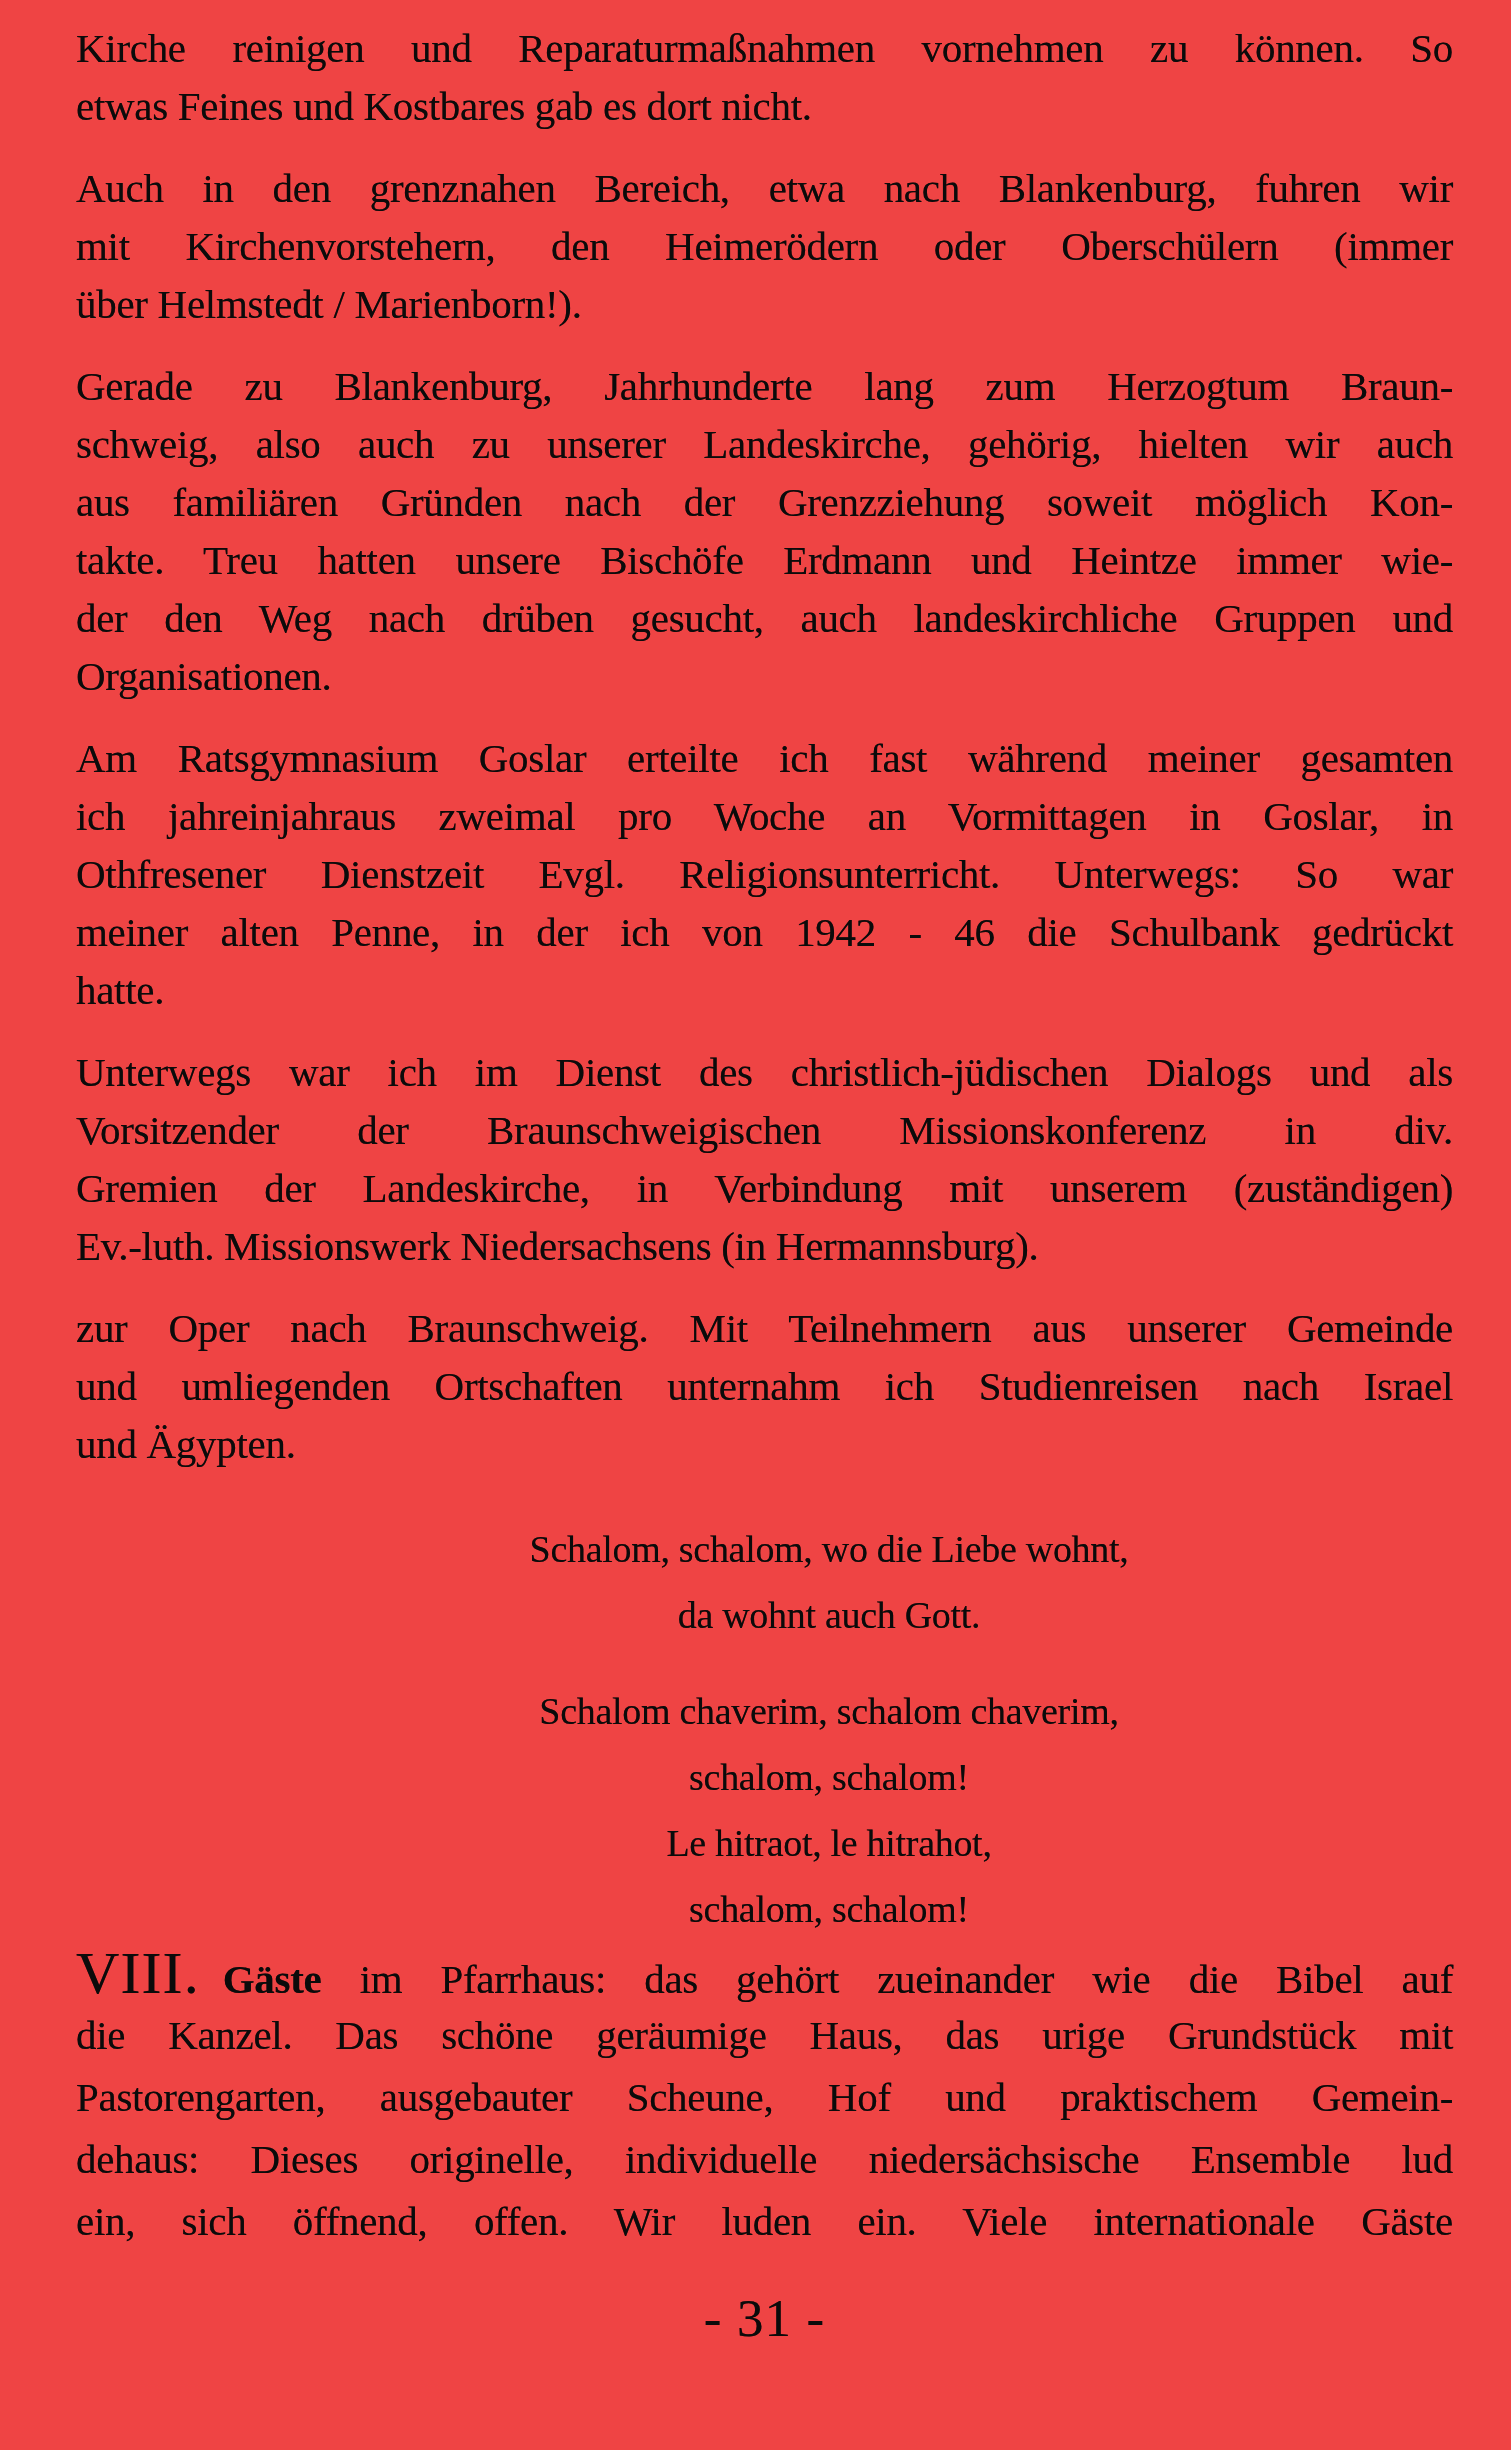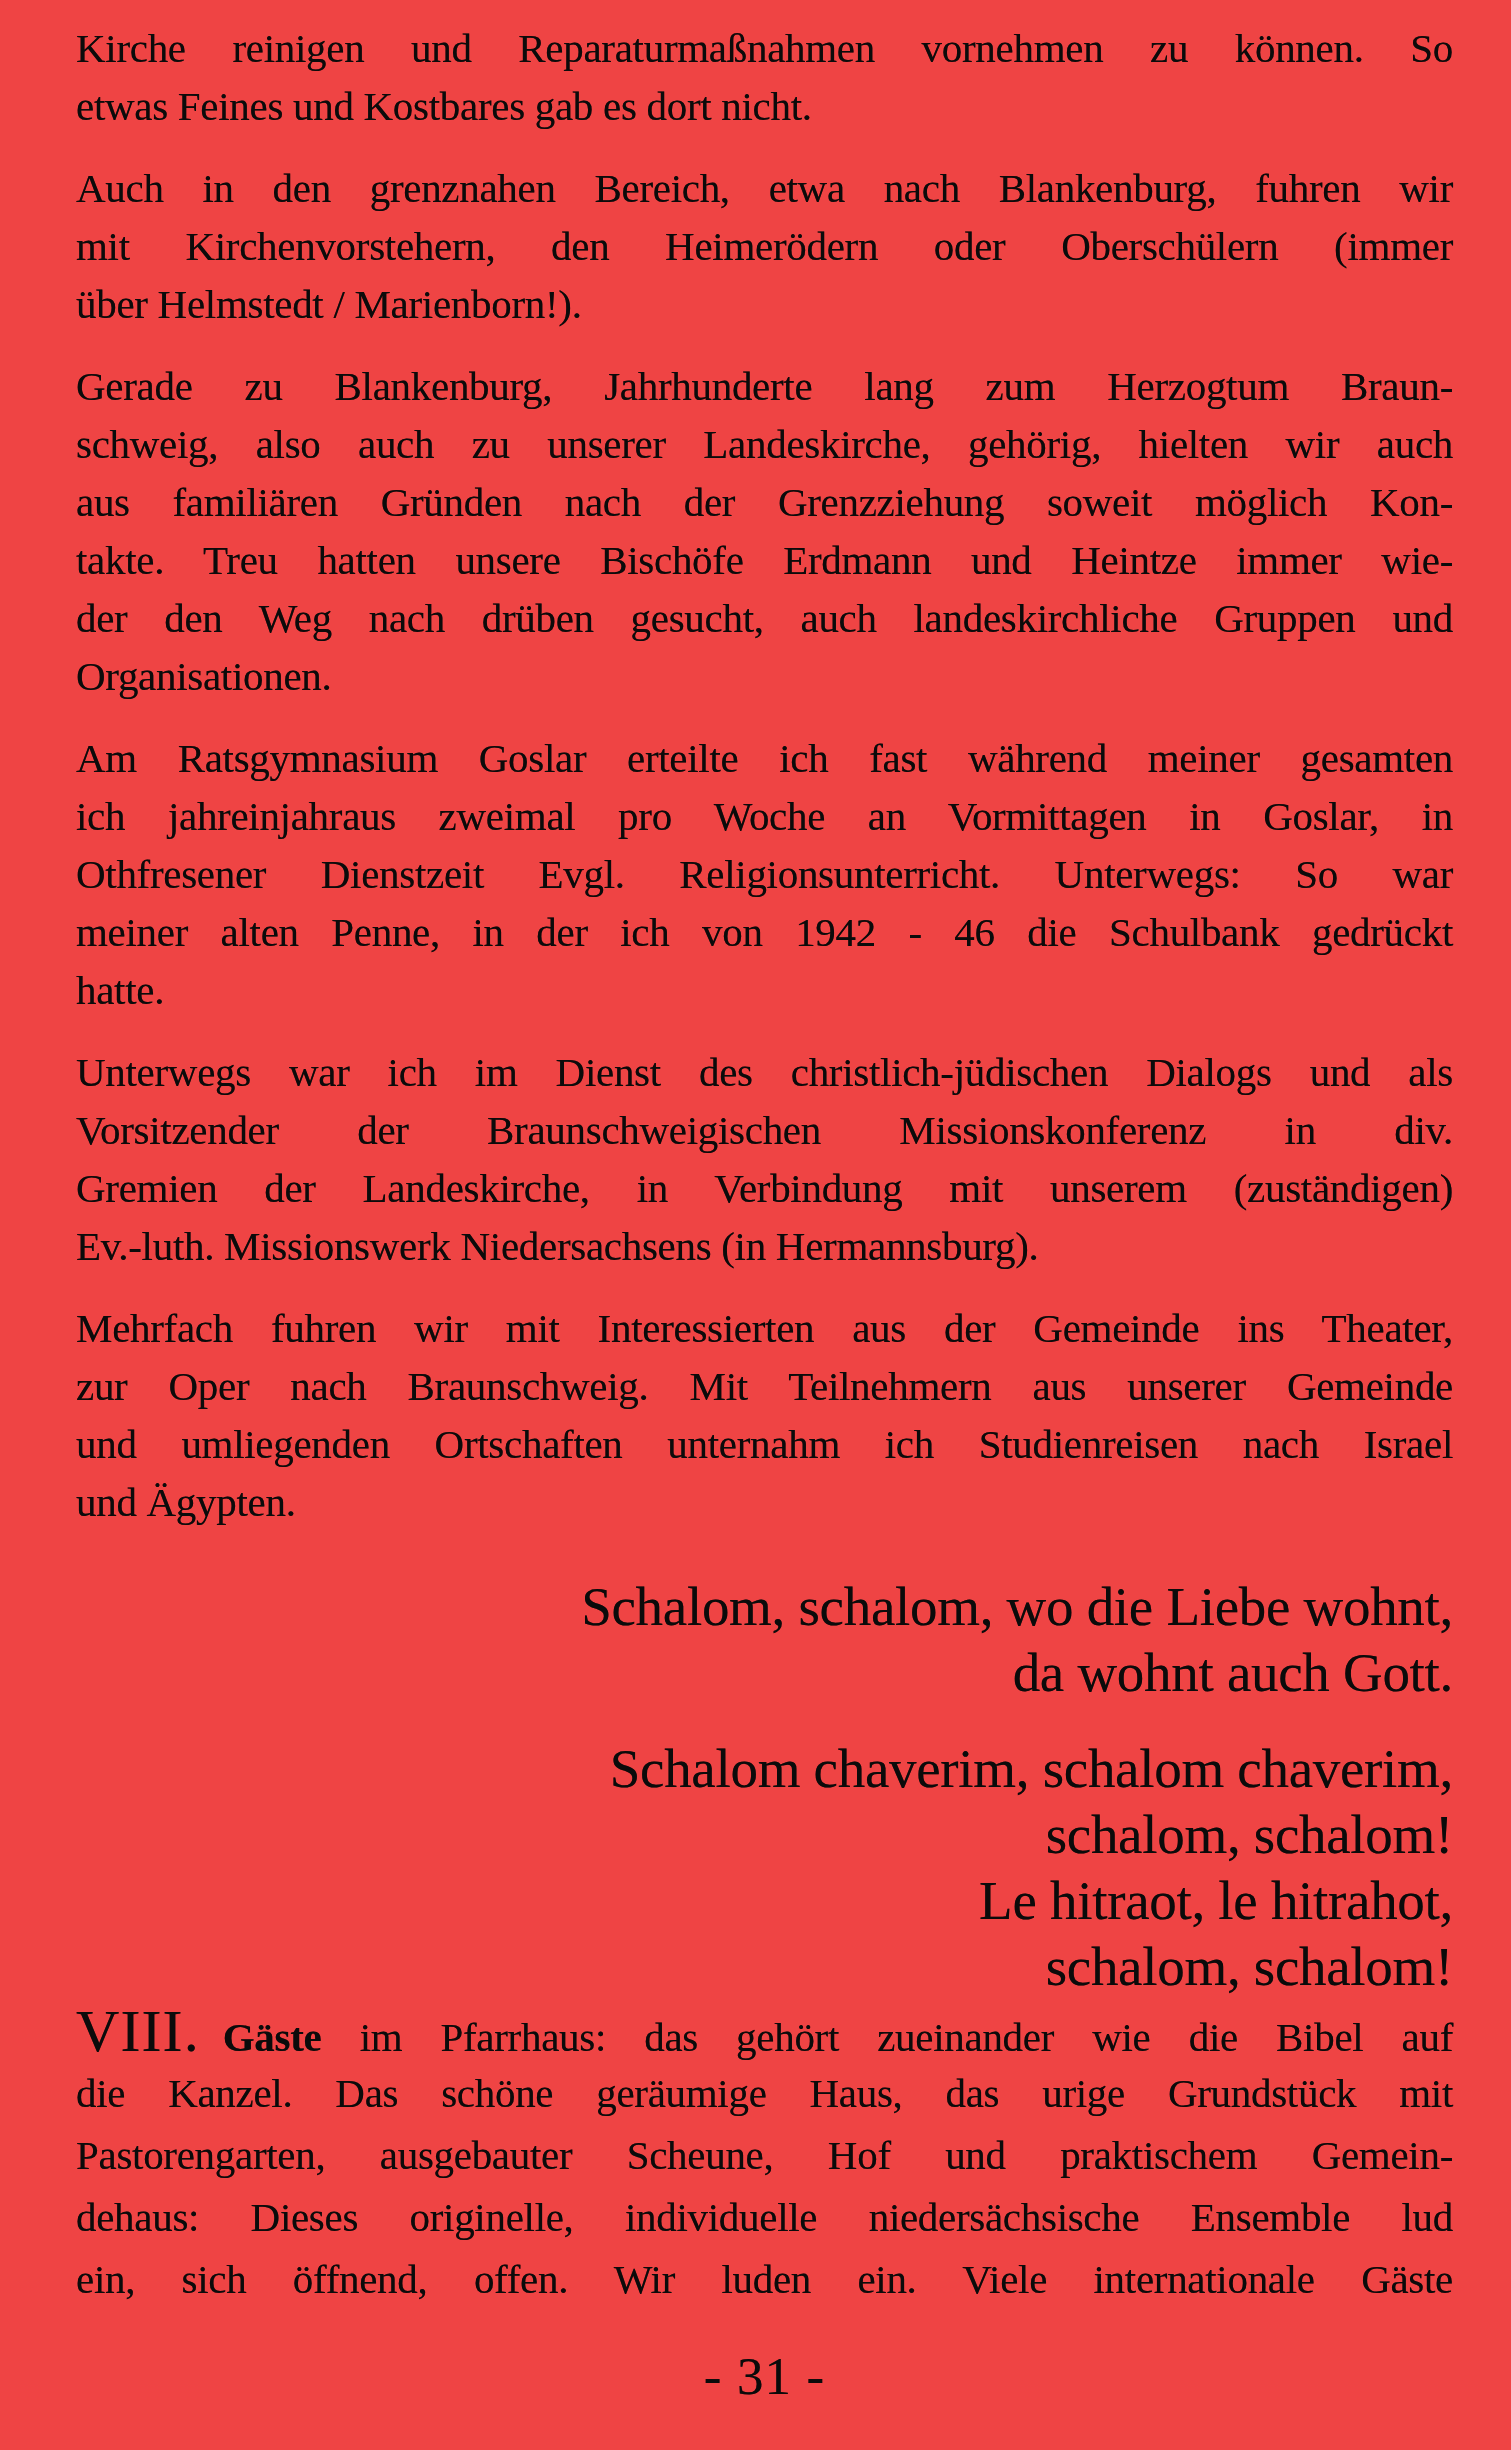--- a/index.html
+++ b/index.html
@@ -28,25 +28,25 @@
     text-align: justify;
     text-align-last: justify;
     overflow: visible;
     white-space: normal;
   }
   .line.last { text-align-last: left; }
   .poem { margin-top: 43px; padding-left: 129px; }
   .stanza { margin: 0 0 30px 0; }
   .stanza:last-child { margin-bottom: 0; }
   .poem-line {
-    font-size: 55px;
+    font-size: 38px;
     line-height: 66px;
     height: 66px;
     letter-spacing: -0.3px;
-    text-align: right;
+    text-align: center;
   }
   .section { margin-top: 0; margin-bottom: 0; }
   .section .line { line-height: 62px; height: 62px; }
   .numeral {
     font-size: 60px;
     letter-spacing: 1.1px;
     margin-right: 23px;
   }
   .boldword { font-weight: bold; }
   .pagenum {
@@ -88,21 +88,20 @@
           <div class="line">meiner alten Penne, in der ich von 1942 - 46 die Schulbank gedrückt</div>
           <div class="line last">hatte.</div>
         </div>
         <div class="par">
           <div class="line">Unterwegs war ich im Dienst des christlich-jüdischen Dialogs und als</div>
           <div class="line">Vorsitzender der Braunschweigischen Missionskonferenz in div.</div>
           <div class="line">Gremien der Landeskirche, in Verbindung mit unserem (zuständigen)</div>
           <div class="line last">Ev.-luth. Missionswerk Niedersachsens (in Hermannsburg).</div>
         </div>
         <div class="par">
-          <div class="line">Mehrfach fuhren wir mit Interessierten aus der Gemeinde ins Theater,</div>
           <div class="line">zur Oper nach Braunschweig. Mit Teilnehmern aus unserer Gemeinde</div>
           <div class="line">und umliegenden Ortschaften unternahm ich Studienreisen nach Israel</div>
           <div class="line last">und Ägypten.</div>
         </div>
       </div>
 
     <div id="poem" class="poem">
         <div class="stanza">
           <div class="poem-line">Schalom, schalom, wo die Liebe wohnt,</div>
           <div class="poem-line">da wohnt auch Gott.</div>

